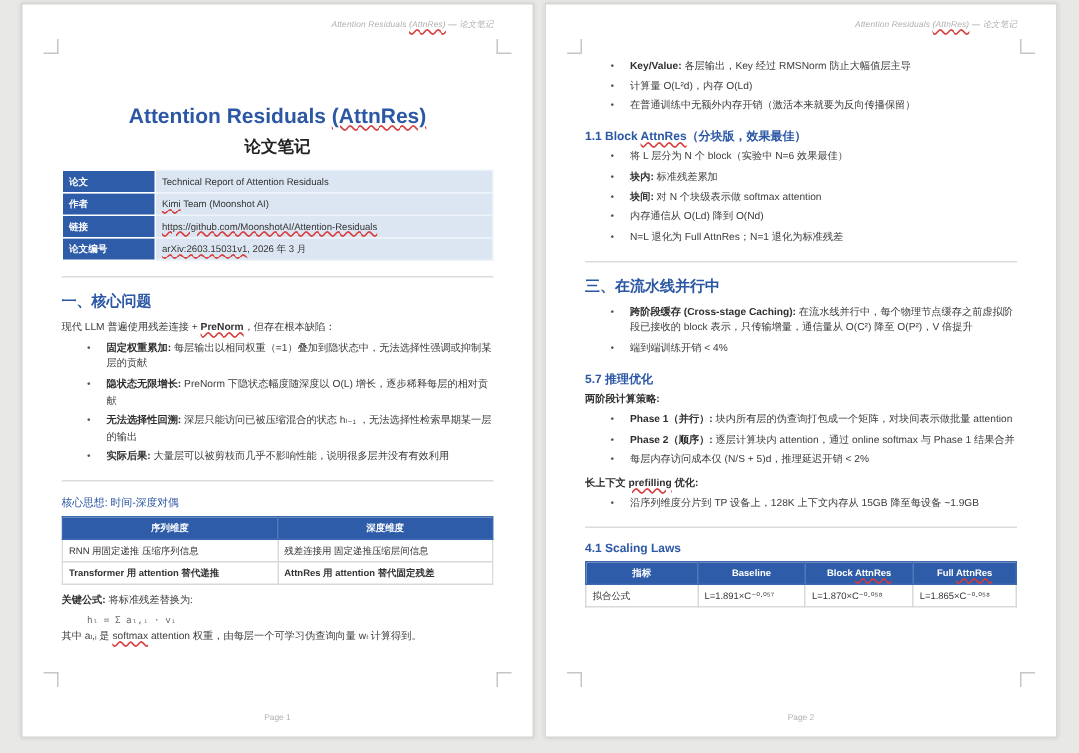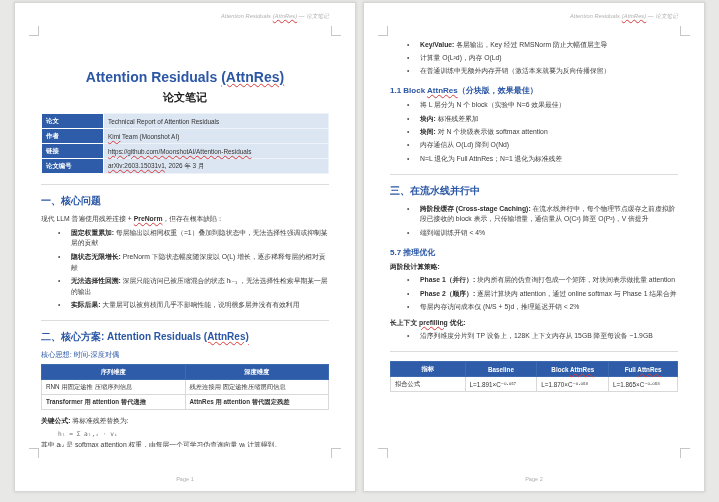--- a/index.html
+++ b/index.html
@@ -133,23 +133,20 @@
       </p>
       <ul class="blt">
         <li><span class="lead">固定权重累加:</span><span> 每层输出以相同权重（=1）叠加到隐状态中，无法选择性强调或抑制某层的贡献</span></li>
         <li><span class="lead">隐状态无限增长:</span><span> PreNorm 下隐状态幅度随深度以 O(L) 增长，逐步稀释每层的相对贡献</span></li>
         <li><span class="lead">无法选择性回溯:</span><span> 深层只能访问已被压缩混合的状态 hₗ₋₁ ，无法选择性检索早期某一层的输出</span></li>
         <li><span class="lead">实际后果:</span><span> 大量层可以被剪枝而几乎不影响性能，说明很多层并没有有效利用</span></li>
       </ul>
 
       <hr class="divider">
 
-      <h2 class="sec">
-        <span>二、核心方案: Attention Residuals </span><span class="sq">(AttnRes)</span>
-      </h2>
       <h4 class="subsub">核心思想: 时间-深度对偶</h4>
 
       <table class="cmp-table">
         <tbody>
             <tr>
           <th>序列维度</th>
           <th>深度维度</th>
         </tr>
         <tr>
           <td>RNN 用固定递推 压缩序列信息</td>
@@ -220,20 +217,21 @@
       </ul>
       <p class="body">
         <span class="lead">长上下文 </span><span class="lead sq">prefilling</span><span class="lead"> 优化:</span>
       </p>
       <ul class="blt">
         <li><span class="lead"></span><span>沿序列维度分片到 TP 设备上，128K 上下文内存从 15GB 降至每设备 ~1.9GB</span></li>
       </ul>
 
       <hr class="divider">
 
+      <h3 class="sub">4.1 Scaling Laws</h3>
 
       <table class="scale-table">
         <tbody>
             <tr>
           <th style="width:26%">指标</th>
           <th style="width:25%">Baseline</th>
           <th style="width:25%"><span>Block </span><span class="sq">AttnRes</span></th>
           <th style="width:24%"><span>Full </span><span class="sq">AttnRes</span></th>
         </tr>
         <tr>

